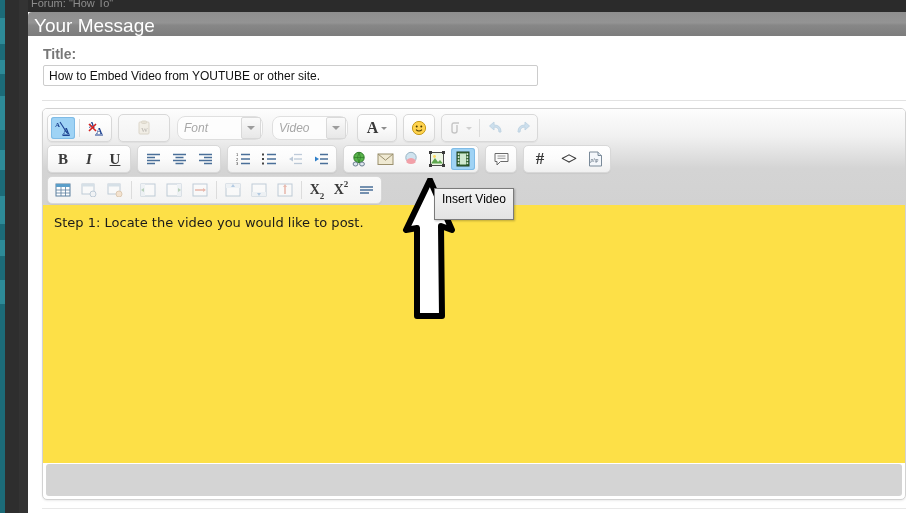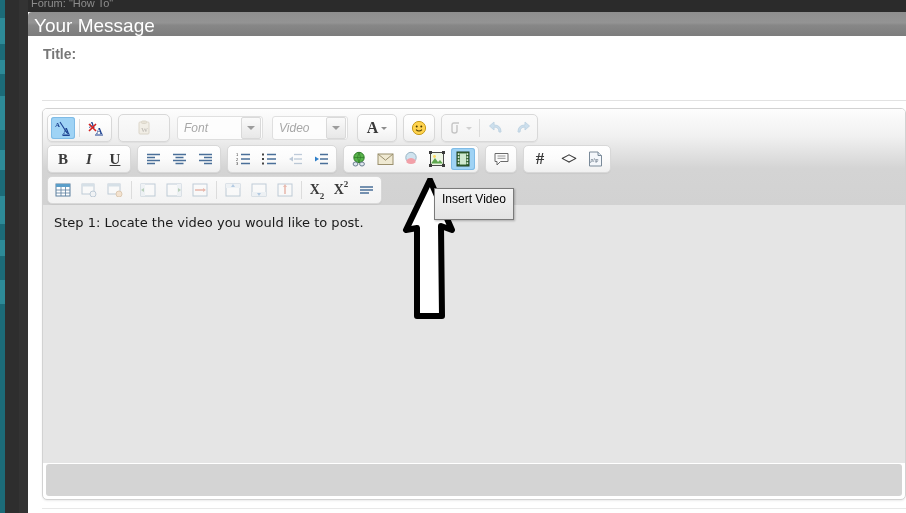--- a/index.html
+++ b/index.html
@@ -77,37 +77,37 @@
     width:24px;height:22px;margin:0 1px;border-radius:3px;
     display:flex;align-items:center;justify-content:center;
     font-size:13px;color:#3a3a3a;position:relative;cursor:default;
   }
   .btn.on{background:#9fd3f5;box-shadow:inset 0 0 0 1px #7fbbe6;}
   .btn.dim{opacity:.35;}
   .sep{width:1px;height:18px;background:#dcdcdc;margin:0 3px;}
 
   .combo{
     display:flex;align-items:center;height:22px;min-width:74px;margin:0 1px;
-    background:#ffffff;border:1px solid #dcdcdc;border-radius:3px;opacity:.85;
+    background:#ffffff;border:1px solid #dcdcdc;border-radius:8px;opacity:.85;
   }
   .combo .ctxt{flex:1;padding-left:6px;font-size:12px;font-style:italic;color:#9a9a9a;}
   .combo .carat{
     width:18px;height:20px;margin:0 1px;border-radius:2px;
     background:linear-gradient(to bottom,#fbfbfb,#e6e6e6);border:1px solid #d5d5d5;
     display:flex;align-items:center;justify-content:center;
   }
   .tri{width:0;height:0;border-left:4px solid transparent;border-right:4px solid transparent;border-top:4px solid #8d8d8d;}
   .tri.sm{border-left-width:3px;border-right-width:3px;border-top-width:3px;}
   .gb{font-weight:bold;font-family:"Liberation Serif",serif;font-size:15px;}
   .gi{font-style:italic;font-family:"Liberation Serif",serif;font-size:15px;font-weight:bold;}
   .gu{text-decoration:underline;font-family:"Liberation Serif",serif;font-size:15px;font-weight:bold;}
 
   
   .body-area{
-    position:absolute;left:0;top:96px;width:100%;height:258px;background:#e5e5e5;
+    position:absolute;left:0;top:96px;width:100%;height:258px;background:#fde047;
   }
   .doc{
     position:absolute;left:11px;top:8px;right:10px;
     font-family:"DejaVu Sans", sans-serif;font-size:13px;color:#1a1a1a;line-height:20px;
   }
   .doc p{margin:0 0 14px 0;}
 
   .statusbar{
     position:absolute;left:3px;right:3px;bottom:3px;height:32px;
     background:#d4d4d4;border-radius:3px;
@@ -148,20 +148,21 @@
   <div class="topstrip"></div>
   <div class="forum-crumb">Forum: "How To"</div>
 
   <div class="msg-header">
     <span class="label">Your Message</span>
   </div>
 
   <div class="content">
 
     <span class="title-label">Title:</span>
+    <input class="title-input" type="text" value="How to Embed Video from YOUTUBE or other site." style="">
 
     <div class="hr-top"></div>
 
     <div class="editor">
 
       <div class="tb-area">
 
         <div class="tb-row r1">
 
           <div class="grp">

